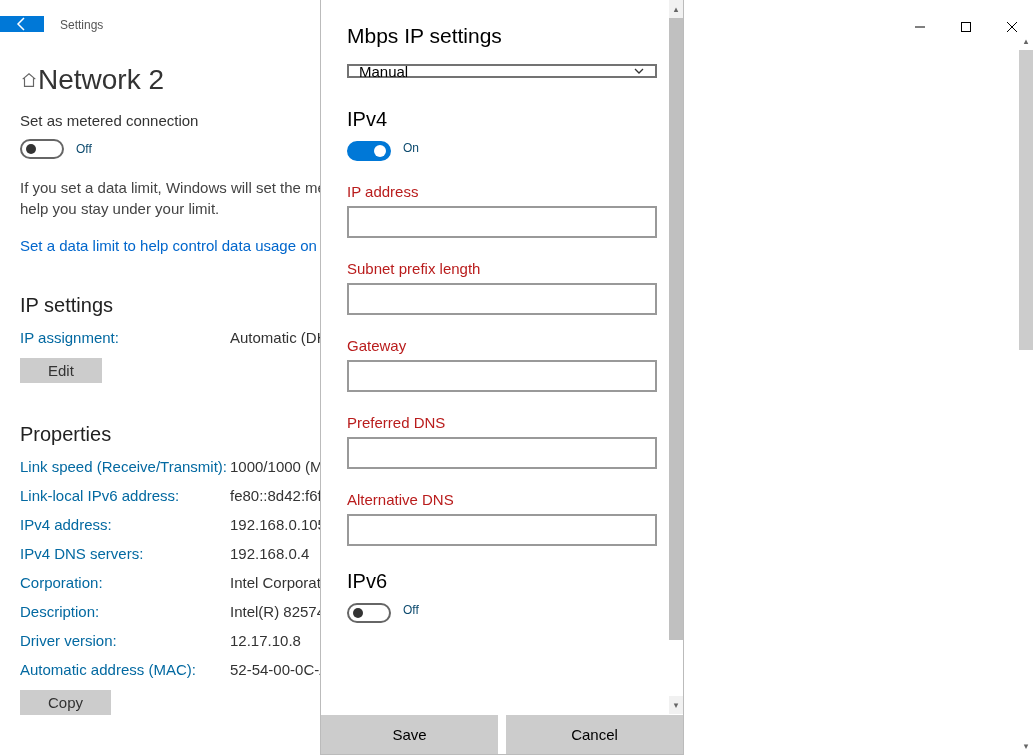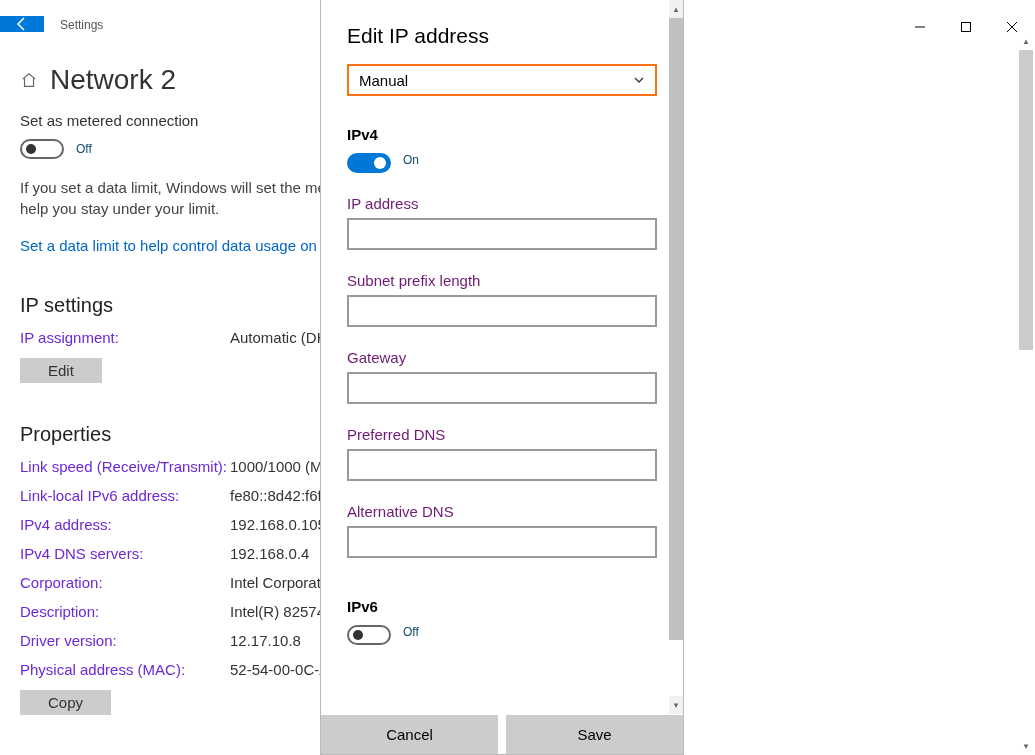--- a/index.html
+++ b/index.html
@@ -52,21 +52,20 @@
     }
     
     
     .page {
       padding: 20px;
       color: #333;
     }
     .page-heading {
       display: flex;
       align-items: center;
-      gap: 12px;
       margin-top: 12px;
     }
     .home-icon {
       width: 18px;
       height: 18px;
       color: #666;
     }
     .page-title {
       font-size: 28px;
       font-weight: 300;
@@ -134,21 +133,21 @@
       font-size: 20px;
       font-weight: 400;
       margin-top: 40px;
       color: #222;
     }
     .kv-row {
       display: flex;
       margin-top: 12px;
       font-size: 15px;
     }
-    .kv-key { width: 210px; color: #6d28d9; }
+    .kv-key { width: 210px; color: #0369a1; }
     .kv-val { color: #333; }
     .gray-btn {
       background: #ccc;
       border: none;
       padding: 4px 28px;
       font-size: 15px;
       margin-top: 12px;
       color: #333;
     }
     
@@ -199,38 +198,38 @@
       overflow: hidden;
       padding: 24px 26px 0 26px;
     }
     .dlg-title {
       font-size: 21px;
       font-weight: 300;
       color: #000;
     }
     .dlg-select {
       margin-top: 16px;
-      border: 2px solid #f97316;
-      height: 32px;
+      border: 2px solid #737373;
+      height: 14px;
       display: flex;
       align-items: center;
       justify-content: space-between;
       padding: 4px 10px;
       font-size: 15px;
       color: #000;
     }
     .dlg-section-h {
-      font-size: 15px;
-      font-weight: 700;
+      font-size: 20px;
+      font-weight: 400;
       margin-top: 30px;
     }
     .dlg-field-label {
       font-size: 15px;
       margin-top: 22px;
-      color: #701a75;
+      color: #b91c1c;
     }
     .dlg-input {
       margin-top: 6px;
       width: 100%;
       height: 32px;
       border: 2px solid #999;
       background: #fff;
       padding: 0 8px;
       font-size: 15px;
     }
@@ -356,36 +355,36 @@
       </div>
       <div class="kv-row">
         <span class="kv-key">Description:</span>
         <span class="kv-val">Intel(R) 82574L Gigabit Network Connection</span>
       </div>
       <div class="kv-row">
         <span class="kv-key">Driver version:</span>
         <span class="kv-val">12.17.10.8</span>
       </div>
       <div class="kv-row">
-        <span class="kv-key">Physical address (MAC):</span>
+        <span class="kv-key">Automatic address (MAC):</span>
         <span class="kv-val">52-54-00-0C-A</span>
       </div>
     </div>
   <button class="gray-btn">Copy</button>
 </div>
 
 <div class="main-scrollbar">
   <div class="sb-arrow">▴</div>
   <div class="sb-thumb"></div>
   <div class="sb-arrow bottom">▾</div>
 </div>
 
 <div class="dialog">
   <div class="dialog-body">
-    <div class="dlg-title">Edit IP address</div>
+    <div class="dlg-title">Mbps IP settings</div>
     <div class="dlg-select">
       <span>Manual</span>
       <svg width="12" height="12" viewBox="0 0 12 12">
           <path d="M2 4 L6 8 L10 4" stroke="#333" stroke-width="1.3" fill="none"></path>
         </svg>
     </div>
     
     <div class="dlg-section-h">IPv4</div>
     <div class="dlg-toggle-row">
       <div class="toggle on">
@@ -402,33 +401,33 @@
     
     <div class="dlg-field-label">Gateway</div>
     <input class="dlg-input" type="text" style="">
     
     <div class="dlg-field-label">Preferred DNS</div>
     <input class="dlg-input" type="text" style="">
     
     <div class="dlg-field-label">Alternative DNS</div>
     <input class="dlg-input" type="text" style="">
     
-    <div class="dlg-section-h" style="margin-top:40px">IPv6</div>
+    <div class="dlg-section-h" style="margin-top:24px">IPv6</div>
     <div class="dlg-toggle-row">
       <div class="toggle">
           <div class="knob"></div>
         </div>
       <span class="toggle-state">Off</span>
     </div>
     
     
     <div class="dialog-sb">
       <div class="sb-arrow">▴</div>
       <div class="sb-thumb2"></div>
       <div class="sb-arrow bot2">▾</div>
     </div>
   </div>
 
   <div class="dialog-footer">
+    <button class="dlg-btn">Save</button>
     <button class="dlg-btn">Cancel</button>
-    <button class="dlg-btn">Save</button>
   </div>
 </div>
 
 </body></html>

